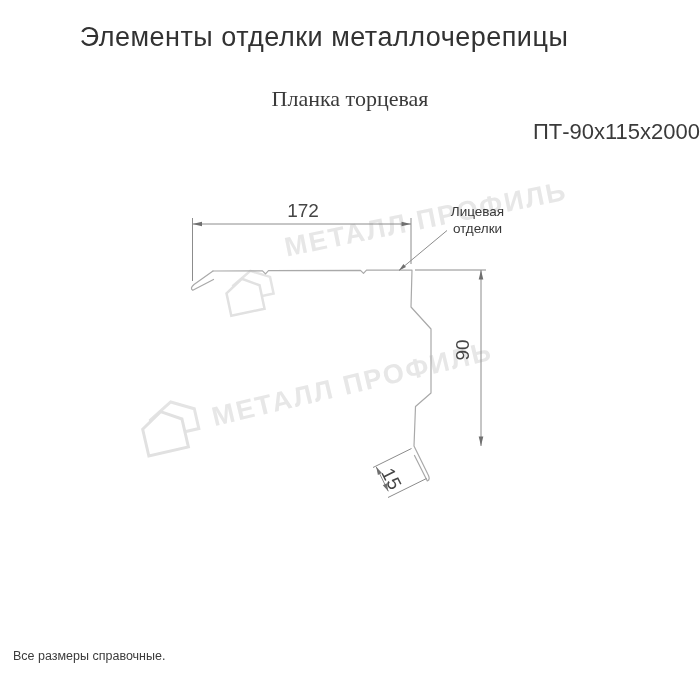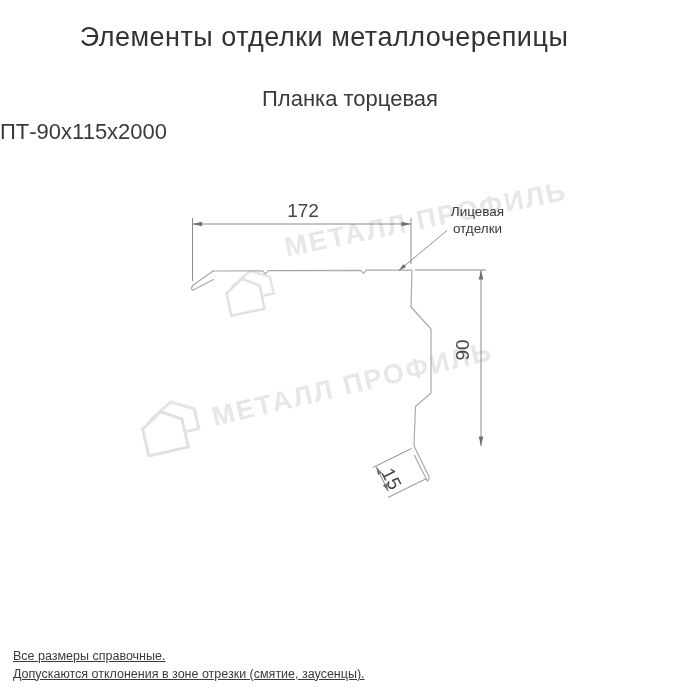--- a/index.html
+++ b/index.html
@@ -17,24 +17,24 @@
     color:var(--text);
     position:relative;overflow:hidden;
   }
   .abs{position:absolute;}
   .page-title{
     left:0;top:22px;width:648px;text-align:center;
     font-size:27px;letter-spacing:0.5px;color:#323232;
   }
   .product-name{
     left:0;top:86px;width:700px;text-align:center;
-    font-size:22px;color:#3a3a3a;
+    font-size:22px;color:#3a3a3a;font-family:Liberation Serif, serif;
   }
   .product-code{
-    left:0;top:119px;width:700px;text-align:left;
+    left:0;top:119px;width:700px;text-align:right;
     font-size:22px;color:#3a3a3a;
   }
   .wm-text{
     font-size:27px;font-weight:bold;letter-spacing:2px;
     color:var(--wm);white-space:nowrap;
     transform-origin:left top;
   }
   .wm1-text{left:282px;top:233px;transform:rotate(-11.5deg);}
   .wm2-text{left:209px;top:403px;transform:rotate(-13.5deg);}
   .wm-logo{transform-origin:center center;}
@@ -46,21 +46,21 @@
   }
   .dim-115{left:272px;top:200px;width:62px;}
   .dim-90{left:432px;top:339px;width:62px;transform:rotate(-90deg);}
   .dim-15{left:360px;top:468px;width:62px;transform:rotate(63deg);}
   .face-side-label{
     left:430px;top:204px;width:95px;text-align:center;
     font-size:13.5px;line-height:16.5px;color:#383838;
   }
   .footer-notes{
     left:13px;top:648px;width:600px;
-    font-size:12.5px;line-height:17.5px;color:#3b3b3b;text-decoration:underline;
+    font-size:12.5px;line-height:17.5px;color:#3b3b3b;
   }
 </style>
 </head>
 <body>
 
 <div class="abs page-title">Элементы отделки металлочерепицы</div>
 <div class="abs product-name">Планка торцевая</div>
 <div class="abs product-code">ПТ-90х115х2000</div>
 
 <div class="abs wm-logo wm1-logo">
@@ -121,14 +121,13 @@
 <div class="abs dim-label dim-90">90</div>
 <div class="abs dim-label dim-15">15</div>
 
 <div class="abs face-side-label">
   <div>Лицевая</div>
   <div>отделки</div>
 </div>
 
 <div class="abs footer-notes">
   <div>Все размеры справочные.</div>
-  <div>Допускаются отклонения в зоне отрезки (смятие, заусенцы).</div>
 </div>
 
 </body></html>

